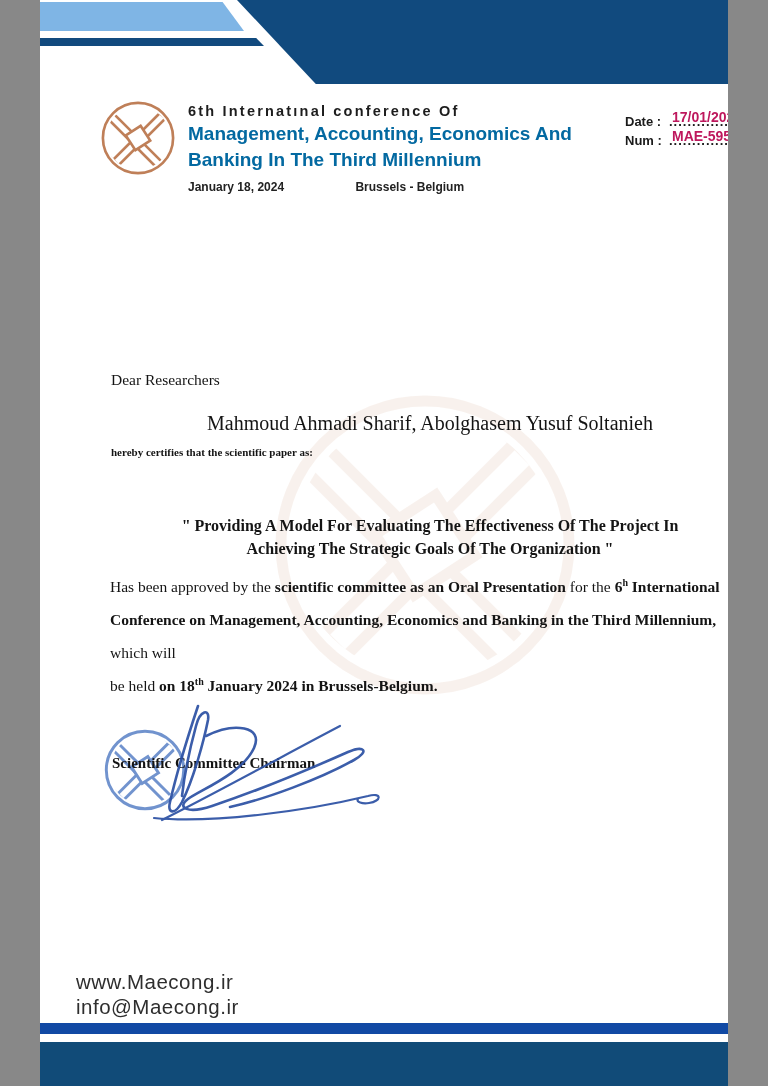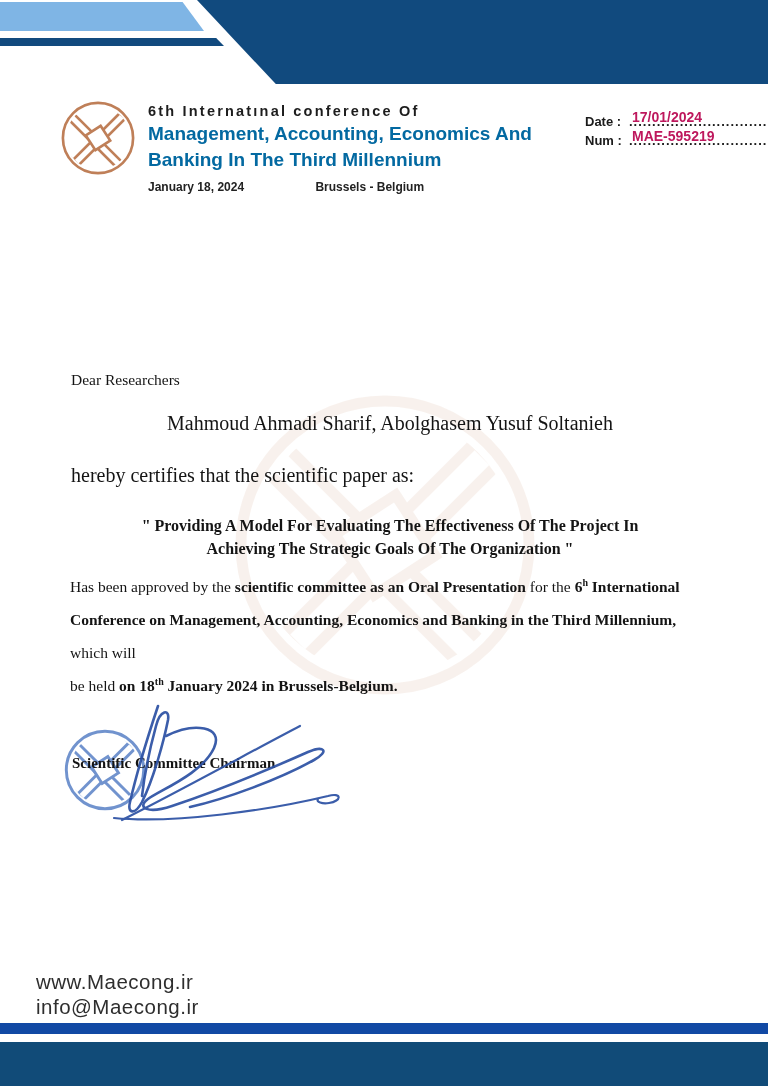--- a/index.html
+++ b/index.html
@@ -1,17 +1,17 @@
 <!DOCTYPE html>
 <html><head>
 <meta charset="utf-8">
 <style>
   html,body{margin:0;padding:0;background:#888;}
   #page{
-    position:relative;width:768px;height:1086px;margin:0 auto;
+    position:relative;width:688px;height:1086px;margin:0 auto;
     background:#ffffff;overflow:hidden;
     font-family:"Liberation Serif", serif;color:#141414;
   }
   
   .band-light{
     position:absolute;left:0;top:2px;width:204px;height:29px;
     background:#7FB5E5;
     clip-path:polygon(0 0,89.5% 0,100% 100%,0 100%);
   }
   .band-thin{
@@ -39,21 +39,21 @@
   .dbox-dotline{position:relative;display:inline-block;}
   .dbox-dots{letter-spacing:1px;color:#1a1a1a;}
   .dbox-value{position:absolute;left:3px;top:-5px;font-size:14px;color:#be185d;}
   
   .watermark{position:absolute;left:225px;top:385px;width:320px;height:320px;
              color:#BF7F58;opacity:0.10;}
   
   .salutation{position:absolute;left:71px;top:371px;font-size:15.5px;text-align:center;}
   .authors{position:absolute;left:40px;top:412px;width:700px;text-align:center;
            font-size:20px;font-weight:normal;}
-  .certifies{position:absolute;left:71px;top:464px;font-size:20px;}
+  .certifies{position:absolute;left:71px;top:446px;font-size:11px;font-weight:bold;}
   .paper-title{position:absolute;left:40px;top:514px;width:700px;text-align:center;
                font-size:16px;font-weight:bold;line-height:23px;}
   .approval{position:absolute;left:70px;top:570px;width:636px;
             font-size:15.5px;line-height:33px;}
   .approval b{font-weight:bold;}
   .approval sup{font-size:10px;vertical-align:super;line-height:0;}
   
   .stamp{position:absolute;left:62px;top:727px;width:86px;height:86px;
          color:#4E79C2;opacity:.8;z-index:1;}
   .sig-title{position:absolute;left:72px;top:755px;font-size:15px;font-weight:bold;z-index:2;}

